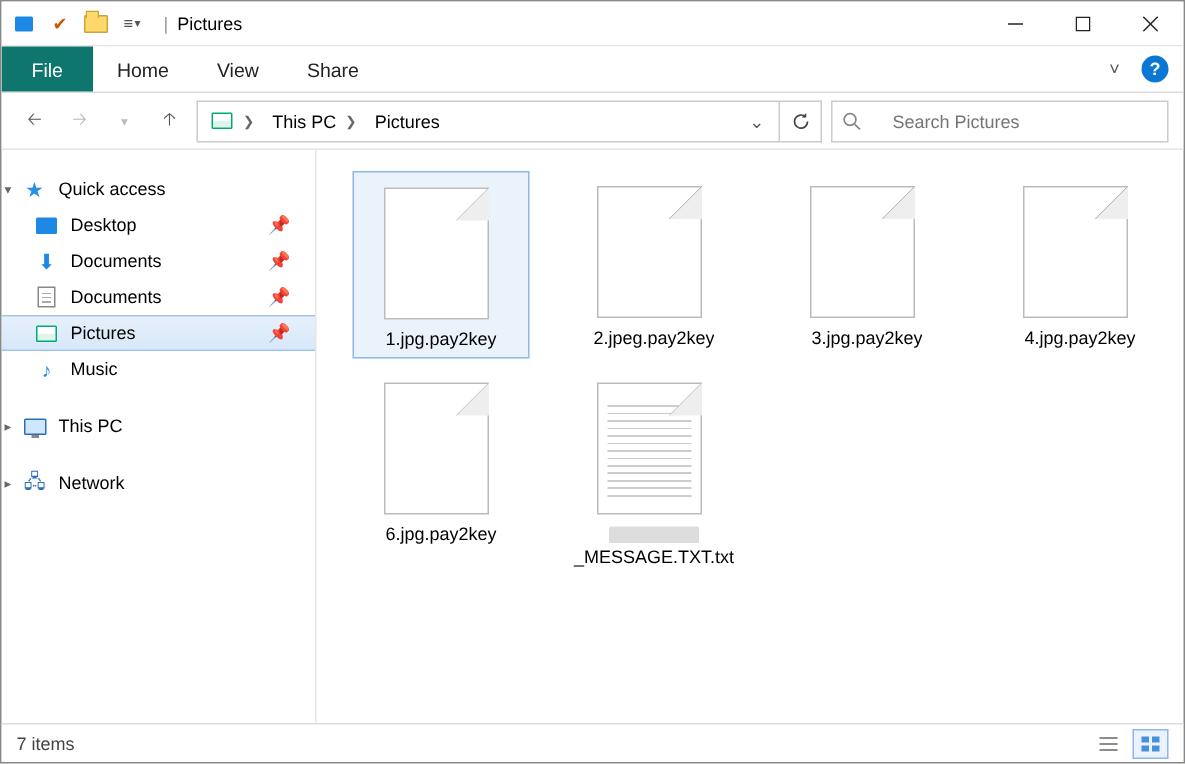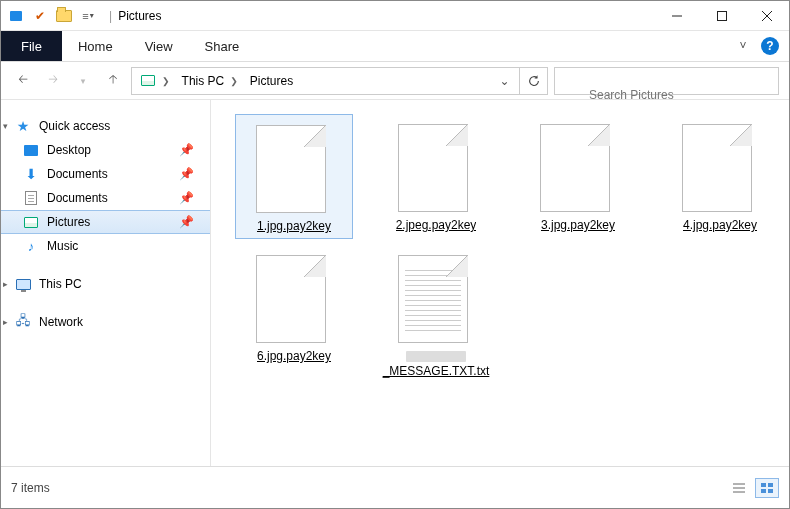--- a/index.html
+++ b/index.html
@@ -5,55 +5,55 @@
     * { margin: 0; padding: 0; box-sizing: border-box; }
     body { font-family: "Segoe UI", Tahoma, sans-serif; font-size: 12px; background: #fff; width: 790px; height: 509px; overflow: hidden; display: flex; flex-direction: column; border: 1px solid #888; }
     .titlebar { height: 30px; display: flex; align-items: center; background: #fff; border-bottom: 1px solid #e5e5e5; }
     .titlebar-icons { display: flex; align-items: center; gap: 2px; padding: 0 4px; }
     .qat-btn { width: 22px; height: 22px; display:flex; align-items:center; justify-content:center; }
     .title-sep { color: #999; margin: 0 6px; }
     .title-txt { flex: 1; color: #000; }
     .winbtns { display: flex; }
     .winbtn { width: 45px; height: 30px; display:flex; align-items:center; justify-content:center; color:#222; }
     .ribbon { height: 31px; display:flex; align-items:stretch; background:#fff; border-bottom: 1px solid #ddd; }
-    .file-tab { background:#0f172a; color:#fff; padding: 0 20px; display:flex; align-items:center; font-size:13px; }
+    .file-tab { background:#0f766e; color:#fff; padding: 0 20px; display:flex; align-items:center; font-size:13px; }
     .ribbon-tab { padding: 0 16px; display:flex; align-items:center; color:#222; font-size:13px; }
     .ribbon-spacer { flex:1; }
     .ribbon-right { display:flex; align-items:center; gap:8px; padding-right:10px; }
     .chevron-box { width:20px; text-align:center; color:#555; }
     .help-circle { width:18px; height:18px; border-radius:50%; background:#0b77d4; color:#fff; display:flex; align-items:center; justify-content:center; font-size:12px; font-weight:bold; }
     .addrbar { height: 38px; display:flex; align-items:center; gap:6px; padding: 4px 10px; background:#fff; border-bottom: 1px solid #e5e5e5; }
     .navarrow { width:24px; height:24px; display:flex; align-items:center; justify-content:center; color:#555; }
     .navarrow.dis { color:#bbb; }
     .breadcrumb { flex:1; height:28px; border:1px solid #ccc; display:flex; align-items:center; padding:0 4px; gap:2px; }
     .bc-seg { display:flex; align-items:center; gap:4px; padding:0 4px; }
     .bc-chev { color:#666; font-size:9px; padding:0 2px; }
     .bc-drop { width:22px; display:flex; justify-content:center; color:#555; border-left: 1px solid transparent; }
     .refresh { width:28px; height:28px; border:1px solid #ccc; border-left:none; display:flex; align-items:center; justify-content:center; }
-    .searchbox { width:225px; height:28px; border:1px solid #ccc; display:flex; align-items:center; padding:0 6px; color:#777; gap:20px;flex-direction:column; }
+    .searchbox { width:225px; height:28px; border:1px solid #ccc; display:flex; align-items:center; padding:0 6px; color:#777; gap:20px; }
     .searchbox input { border:none; outline:none; flex:1; font-size:12px; color:#333; background:transparent; }
     .body { flex:1; display:flex; min-height:0; }
     .nav { width:210px; border-right:1px solid #e5e5e5; padding:14px 0 0 0; overflow:auto; }
     .nav-group { margin-bottom:14px; }
     .nav-item { display:flex; align-items:center; height:24px; padding:0 10px 0 22px; gap:8px; position:relative; }
     .nav-item.top { padding-left:14px; font-weight:normal; }
     .nav-item .pin { position:absolute; right:16px; color:#777; font-size:12px; }
     .nav-item.selected { background: linear-gradient(#e6f0fb,#d7e8f9); border:1px solid #9cc3eb; border-left:none; border-right:none; }
     .nav-caret { position:absolute; left:2px; color:#666; font-size:9px; }
     .icon { width:16px; height:16px; display:inline-flex; align-items:center; justify-content:center; }
     .content { flex:1; overflow:auto; padding:14px 10px 0 24px; }
-    .grid { display:flex; flex-wrap:wrap; gap: 6px 24px; align-content:flex-start;text-decoration:underline; }
+    .grid { display:flex; flex-wrap:wrap; gap: 6px 24px; align-content:flex-start; }
     .fileitem { width:118px; display:flex; flex-direction:column; align-items:center; text-align:center; padding:4px; }
     .fileitem.sel { border:1px solid #8db9e8; background:#eaf3fc; }
     .thumb { width:80px; height:96px; margin-bottom:4px; position:relative; }
     .page { position:absolute; inset:6px 8px 2px 2px; background:#fff; border:1px solid #bbb; }
     .fold { position:absolute; top:6px; right:8px; width:22px; height:22px; background:linear-gradient(135deg, transparent 49%, #bbb 50%, #eee 52%); }
     .lines .page::after{ content:""; position:absolute; left:6px; right:6px; top:14px; bottom:10px; background: repeating-linear-gradient(#ccc 0, #ccc 1px, transparent 1px, transparent 5px); }
     .fname { font-size:12px; line-height:1.25; word-break:break-word; max-height:32px; overflow:hidden; }
-    .status { height:42px; border-top:1px solid #ddd; display:flex; align-items:center; padding:0 10px; justify-content:space-between; background:#fff; color:#444; }
+    .status { height:26px; border-top:1px solid #ddd; display:flex; align-items:center; padding:0 10px; justify-content:space-between; background:#fff; color:#444; }
     .viewbtns { display:flex; gap:4px; }
     .viewbtn { width:24px; height:20px; border:1px solid transparent; display:flex; align-items:center; justify-content:center; }
     .viewbtn.active { border:1px solid #8db9e8; background:#eaf3fc; }
     
     .ic-folder { width:16px; height:12px; background:#ffd86b; border:1px solid #caa637; border-radius:1px; position:relative; }
     .ic-folder::before{ content:""; position:absolute; top:-4px; left:0; width:7px; height:4px; background:#ffd86b; border:1px solid #caa637; border-bottom:none; border-radius:1px 1px 0 0; }
     .ic-pc { width:15px; height:11px; border:1px solid #2a6fb5; background:#cfe6ff; border-radius:1px; position:relative; }
     .ic-pc::after{content:""; position:absolute; left:4px; right:4px; bottom:-3px; height:2px; background:#888;}
     .ic-star { color:#2a8fe6; font-size:14px; line-height:1; }
     .ic-desk { width:14px;height:11px;background:#1e88e5;border-radius:1px; }

